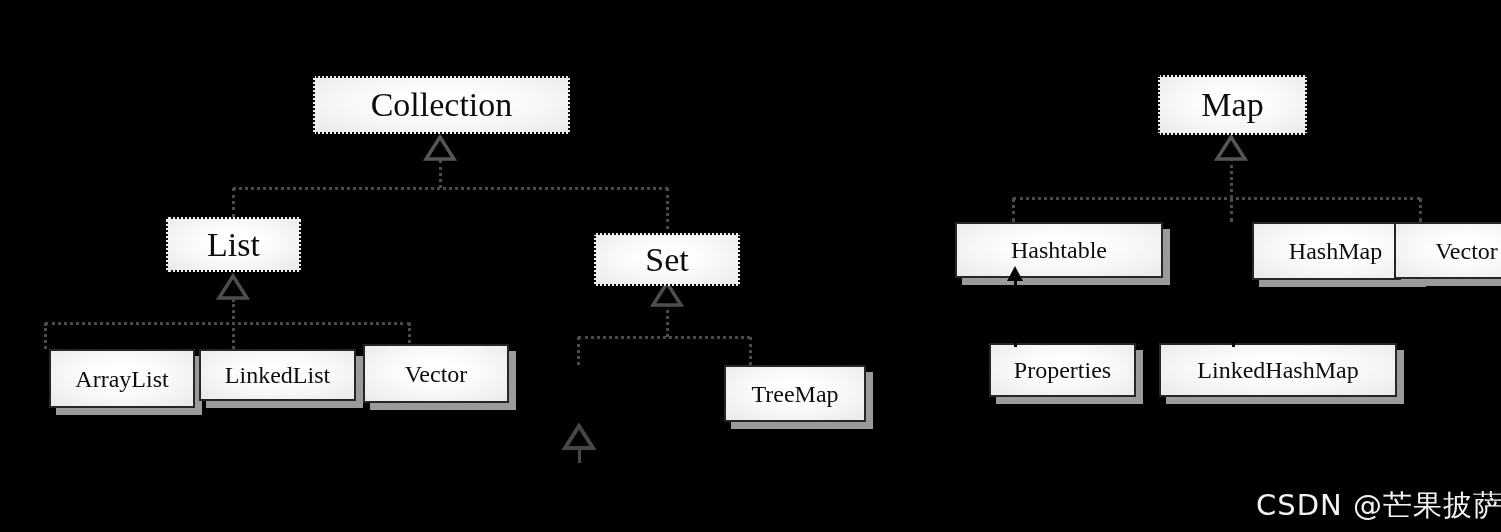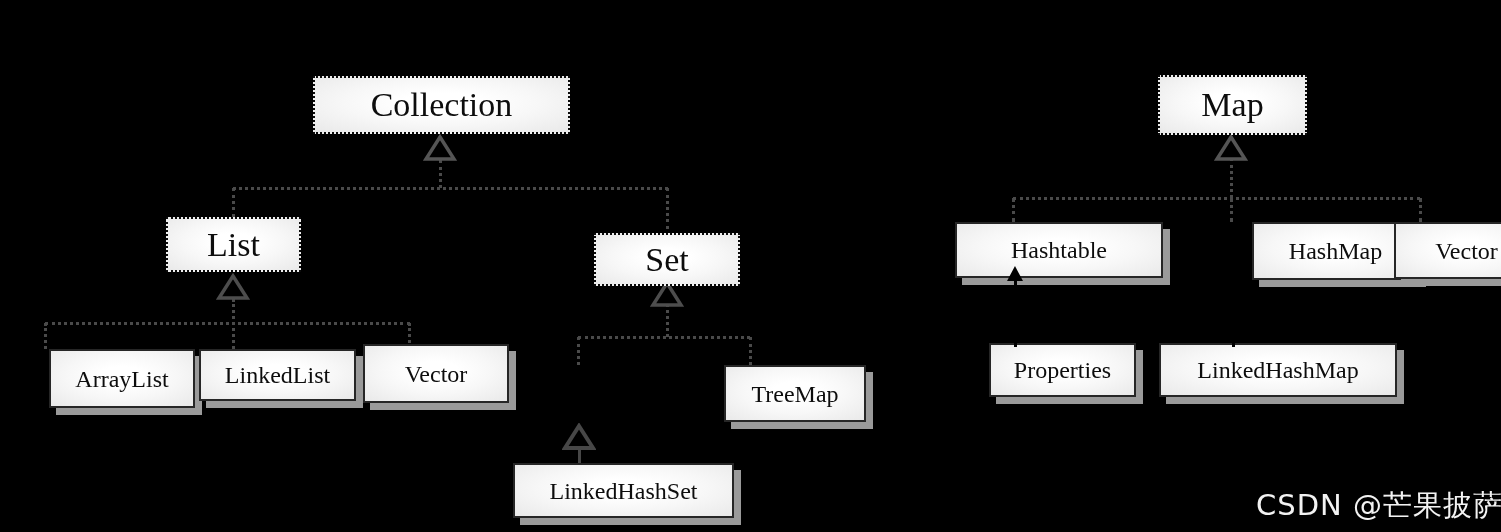--- a/index.html
+++ b/index.html
@@ -102,23 +102,20 @@
   </div>
   <div class="node cls" style="left:153px;top:349px;width:157px;height:52px">
     <span>LinkedList</span>
   </div>
   <div class="node cls" style="left:317px;top:344px;width:146px;height:59px">
     <span>Vector</span>
   </div>
   <div class="node cls" style="left:678px;top:365px;width:142px;height:57px">
     <span>TreeMap</span>
   </div>
-  <div class="node cls" style="left:467px;top:463px;width:221px;height:55px">
-    <span>LinkedHashSet</span>
-  </div>
   <div class="node cls" style="left:909px;top:222px;width:208px;height:56px">
     <span>Hashtable</span>
   </div>
   <div class="node cls" style="left:1206px;top:222px;width:167px;height:58px">
     <span>HashMap</span>
   </div>
   <div class="node cls" style="left:1348px;top:222px;width:145px;height:57px">
     <span>Vector</span>
   </div>
   <div class="node cls" style="left:943px;top:343px;width:147px;height:54px">

